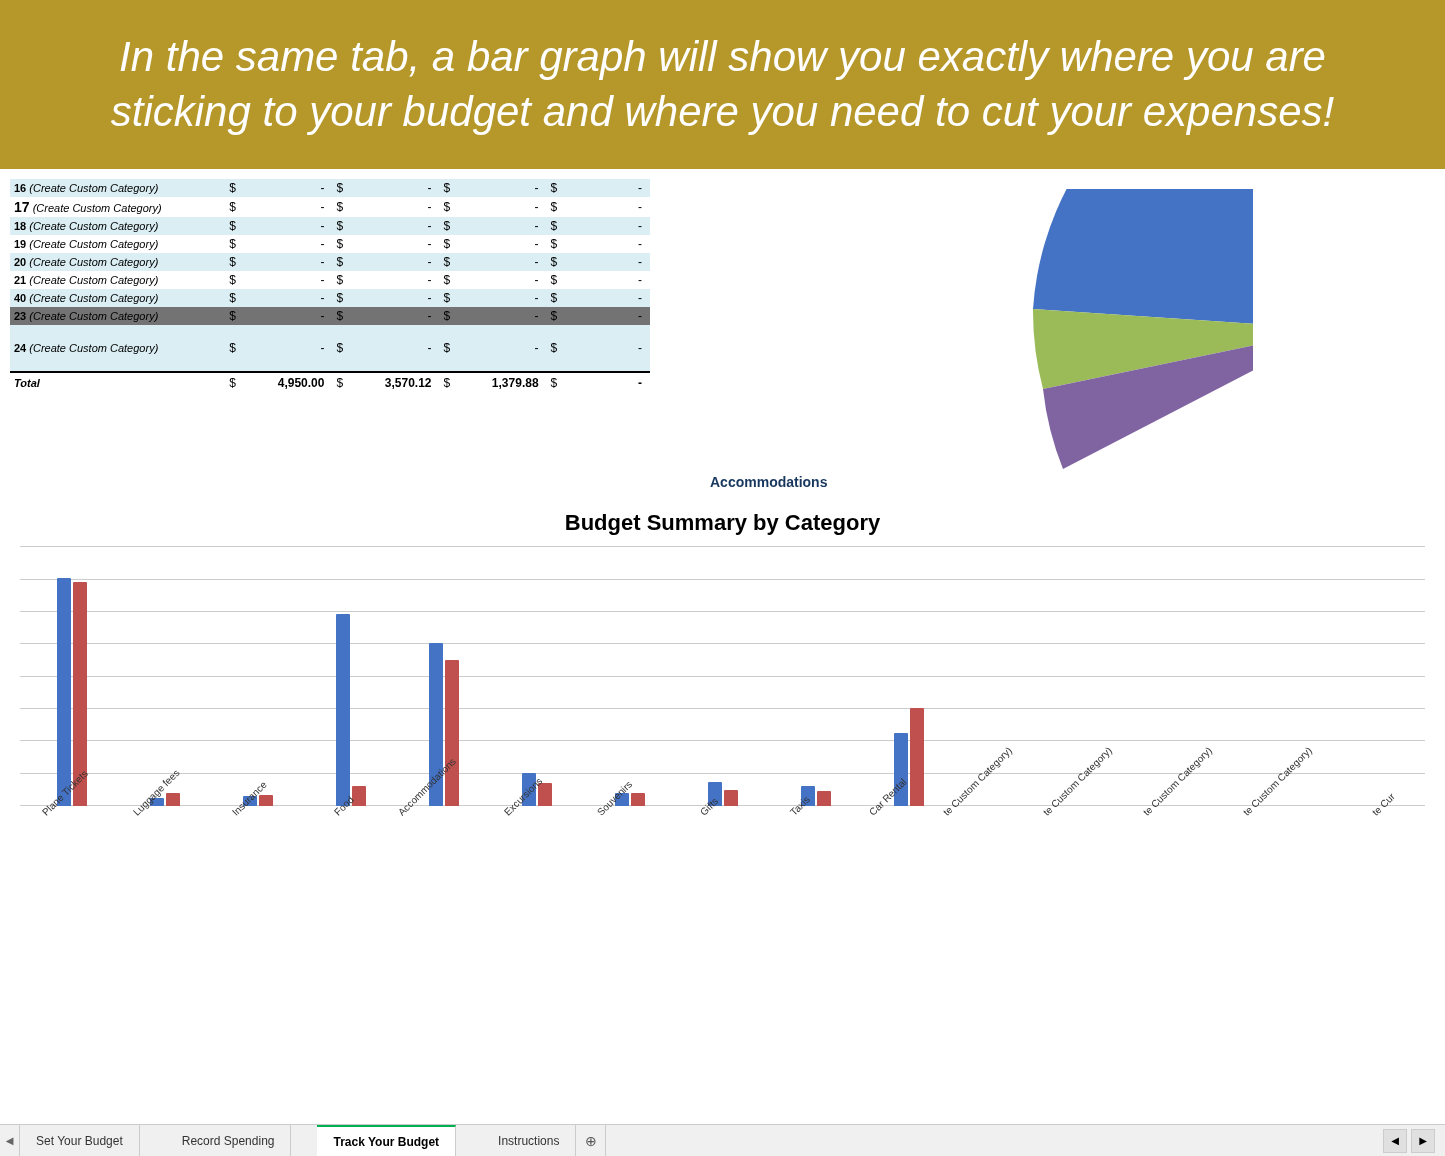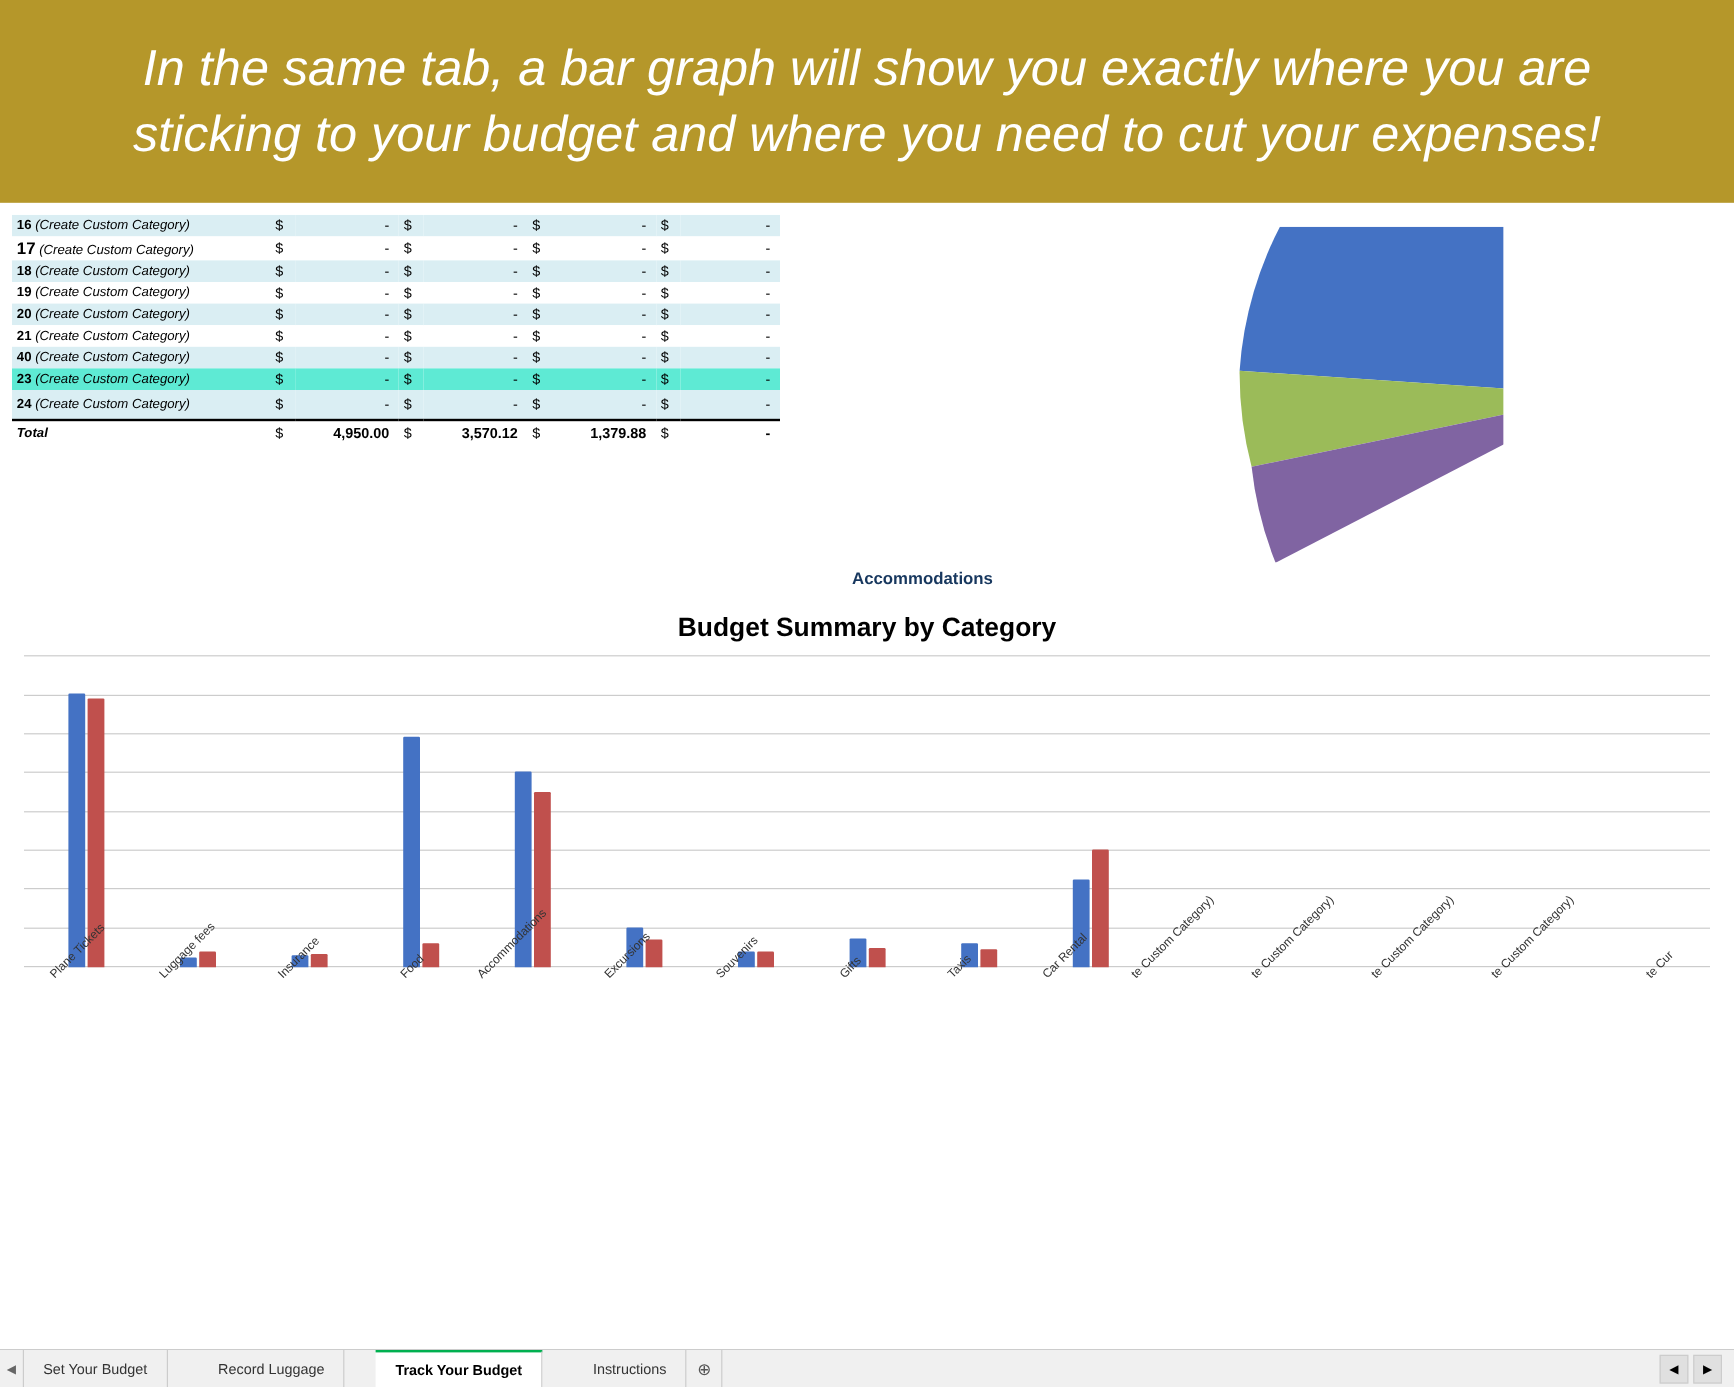--- a/index.html
+++ b/index.html
@@ -388,36 +388,36 @@
     </td>
     <td style="padding:2px 4px;">$</td>
     <td style="text-align:right;padding:2px 8px;min-width:60px;">-</td>
     <td style="padding:2px 4px;">$</td>
     <td style="text-align:right;padding:2px 8px;min-width:60px;">-</td>
     <td style="padding:2px 4px;">$</td>
     <td style="text-align:right;padding:2px 8px;min-width:60px;">-</td>
     <td style="padding:2px 4px;">$</td>
     <td style="text-align:right;padding:2px 8px;min-width:60px;">-</td>
   </tr>
-            <tr style="background: #5eead4;">
+            <tr style="background: #737373;">
     <td style="font-style:italic;font-size:11px;padding:2px 4px;">
       <span style="font-style:normal;font-weight:bold;font-size:11px;">23</span>
       <span style="font-style:italic;"> (Create Custom Category)</span>
     </td>
     <td style="padding:2px 4px;">$</td>
     <td style="text-align:right;padding:2px 8px;min-width:60px;">-</td>
     <td style="padding:2px 4px;">$</td>
     <td style="text-align:right;padding:2px 8px;min-width:60px;">-</td>
     <td style="padding:2px 4px;">$</td>
     <td style="text-align:right;padding:2px 8px;min-width:60px;">-</td>
     <td style="padding:2px 4px;">$</td>
     <td style="text-align:right;padding:2px 8px;min-width:60px;">-</td>
   </tr>
             <tr style="background: rgb(218, 238, 243);">
-    <td style="font-style:italic;font-size:11px;padding:6px 4px;">
+    <td style="font-style:italic;font-size:11px;padding:17px 4px;">
       <span style="font-style:normal;font-weight:bold;font-size:11px;">24</span>
       <span style="font-style:italic;"> (Create Custom Category)</span>
     </td>
     <td style="padding:2px 4px;">$</td>
     <td style="text-align:right;padding:2px 8px;min-width:60px;">-</td>
     <td style="padding:2px 4px;">$</td>
     <td style="text-align:right;padding:2px 8px;min-width:60px;">-</td>
     <td style="padding:2px 4px;">$</td>
     <td style="text-align:right;padding:2px 8px;min-width:60px;">-</td>
     <td style="padding:2px 4px;">$</td>
@@ -604,21 +604,21 @@
       </div>
     </div>
   </div>
 
 </div>
 
 <div class="tab-bar">
   <div class="tab-arrow">◀</div>
   <div id="tab-items" style="display: flex; align-items: stretch; gap: 26px;">
       <div class="tab-item">Set Your Budget</div>
-      <div class="tab-item">Record Luggage</div>
+      <div class="tab-item">Record Spending</div>
       <div class="tab-item active">Track Your Budget</div>
       <div class="tab-item">Instructions</div>
     </div>
   <div class="tab-add">⊕</div>
   <div class="tab-right">
     <div class="tab-right-btn">◀</div>
     <div class="tab-right-btn">▶</div>
   </div>
 </div>
 

